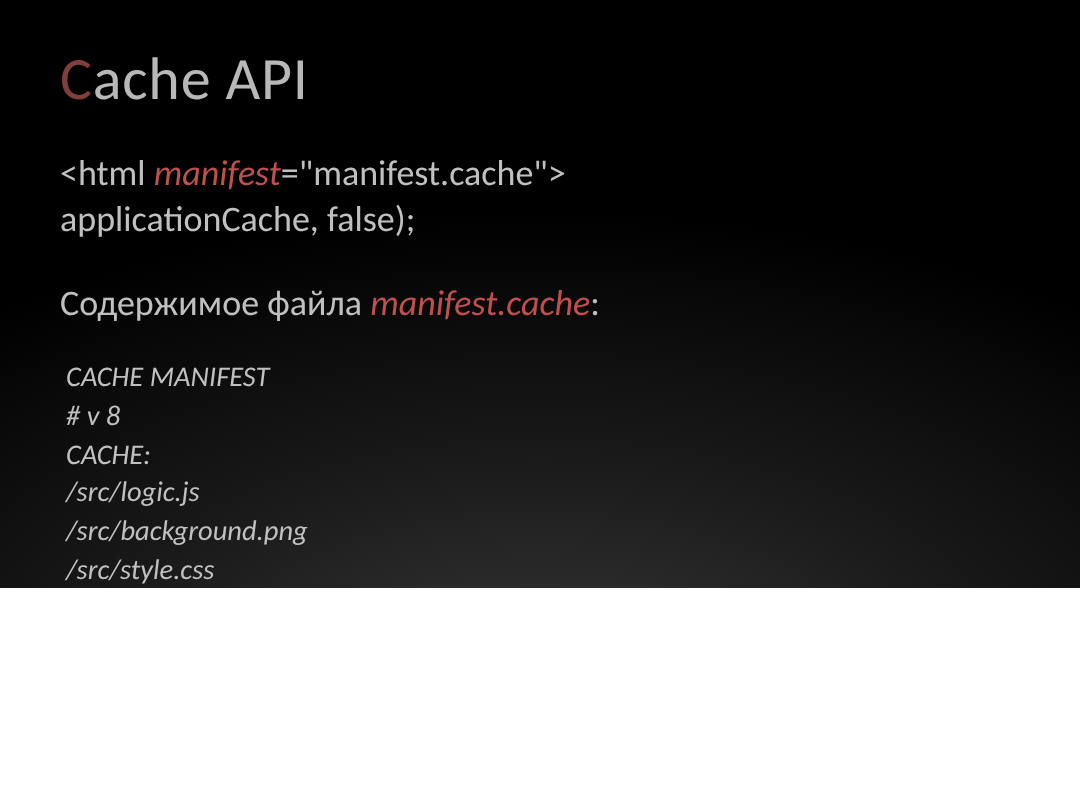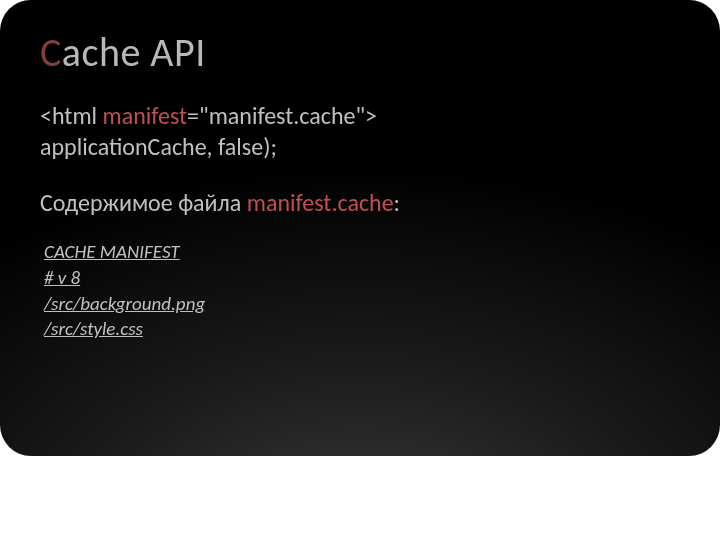--- a/index.html
+++ b/index.html
@@ -5,26 +5,25 @@
   html, body {
     margin: 0;
     padding: 0;
     width: 720px;
     height: 540px;
     overflow: hidden;
     font-family: Calibri, "Segoe UI", Arial, sans-serif;
   }
   .slide {
     width: 720px;
-    height: 456px;
+    height: 392px;
     background: radial-gradient(ellipse 120% 120% at 50% 120%, #3a3a3a 0%, #1a1a1a 35%, #000000 70%);
     box-sizing: border-box;
     padding: 28px 40px 20px 40px;
     color: #cfcfcf;
-    border-radius: 31px;
   }
   .title {
     font-size: 40px;
     font-weight: 300;
     margin: 0 0 24px 0;
     letter-spacing: 0.5px;
   }
   .title .accent-letter {
     color: #823d3d;
   }
@@ -32,37 +31,38 @@
     color: #b8b8b8;
   }
   .body-block {
     font-size: 24px;
     line-height: 1.28;
     margin: 0 0 26px 0;
     color: #c0c0c0;
   }
   .attr-keyword {
     color: #c05050;
+    font-style: italic;
   }
   .sub-heading {
     font-size: 24px;
     margin: 0 0 22px 0;
     color: #c0c0c0;
   }
   .sub-heading .filename {
     color: #c05050;
+    font-style: italic;
   }
   .file-listing {
     font-size: 19px;
     font-style: italic;
     line-height: 1.35;
     color: #c0c0c0;
     margin: 0;
     padding-left: 4px;
-    text-decoration: underline;
   }
   .file-listing div {
     white-space: pre;
   }
 </style>
 </head>
 <body>
 
 <div class="slide">
 
@@ -77,17 +77,19 @@
     <div>applicationCache, false);</div>
   </div>
 
   <div class="sub-heading">
     <span>Содержимое файла </span><span class="filename">manifest.cache</span><span>:</span>
   </div>
 
   <div class="file-listing">
     <div>CACHE MANIFEST</div>
     <div># v 8</div>
+    <div>CACHE:</div>
+    <div>/src/logic.js</div>
     <div>/src/background.png</div>
     <div>/src/style.css</div>
   </div>
 
 </div>
 
 </body></html>

